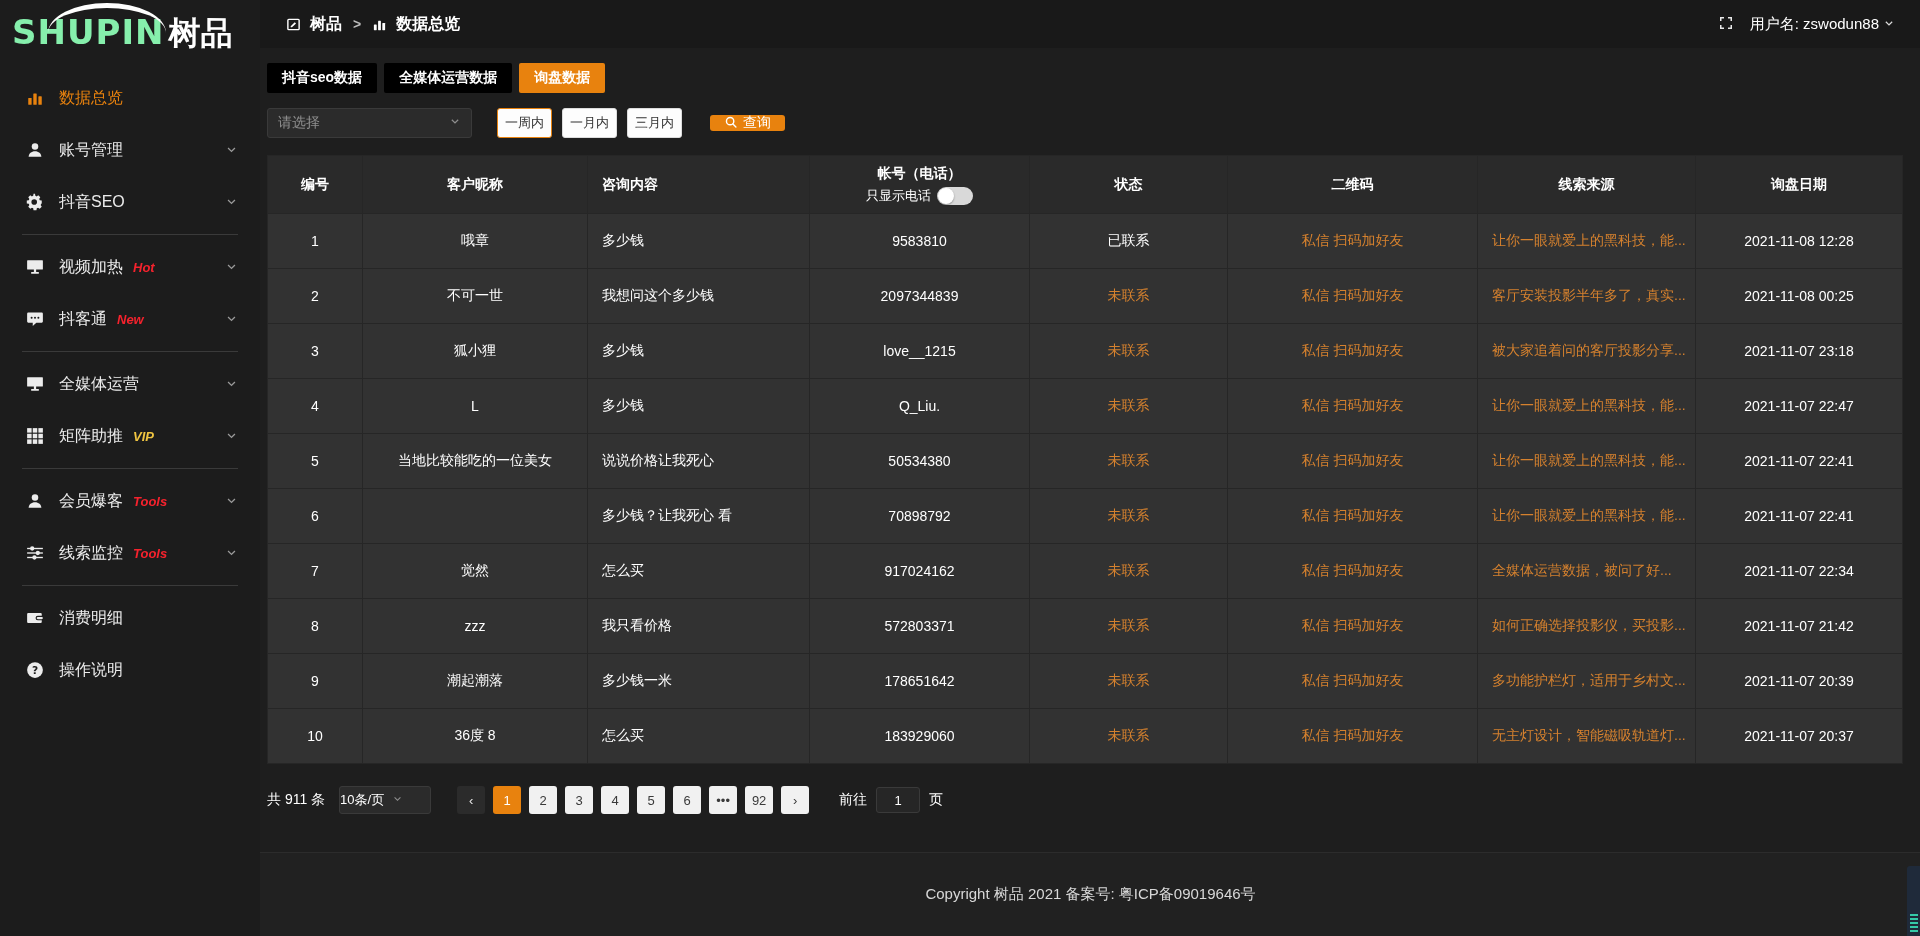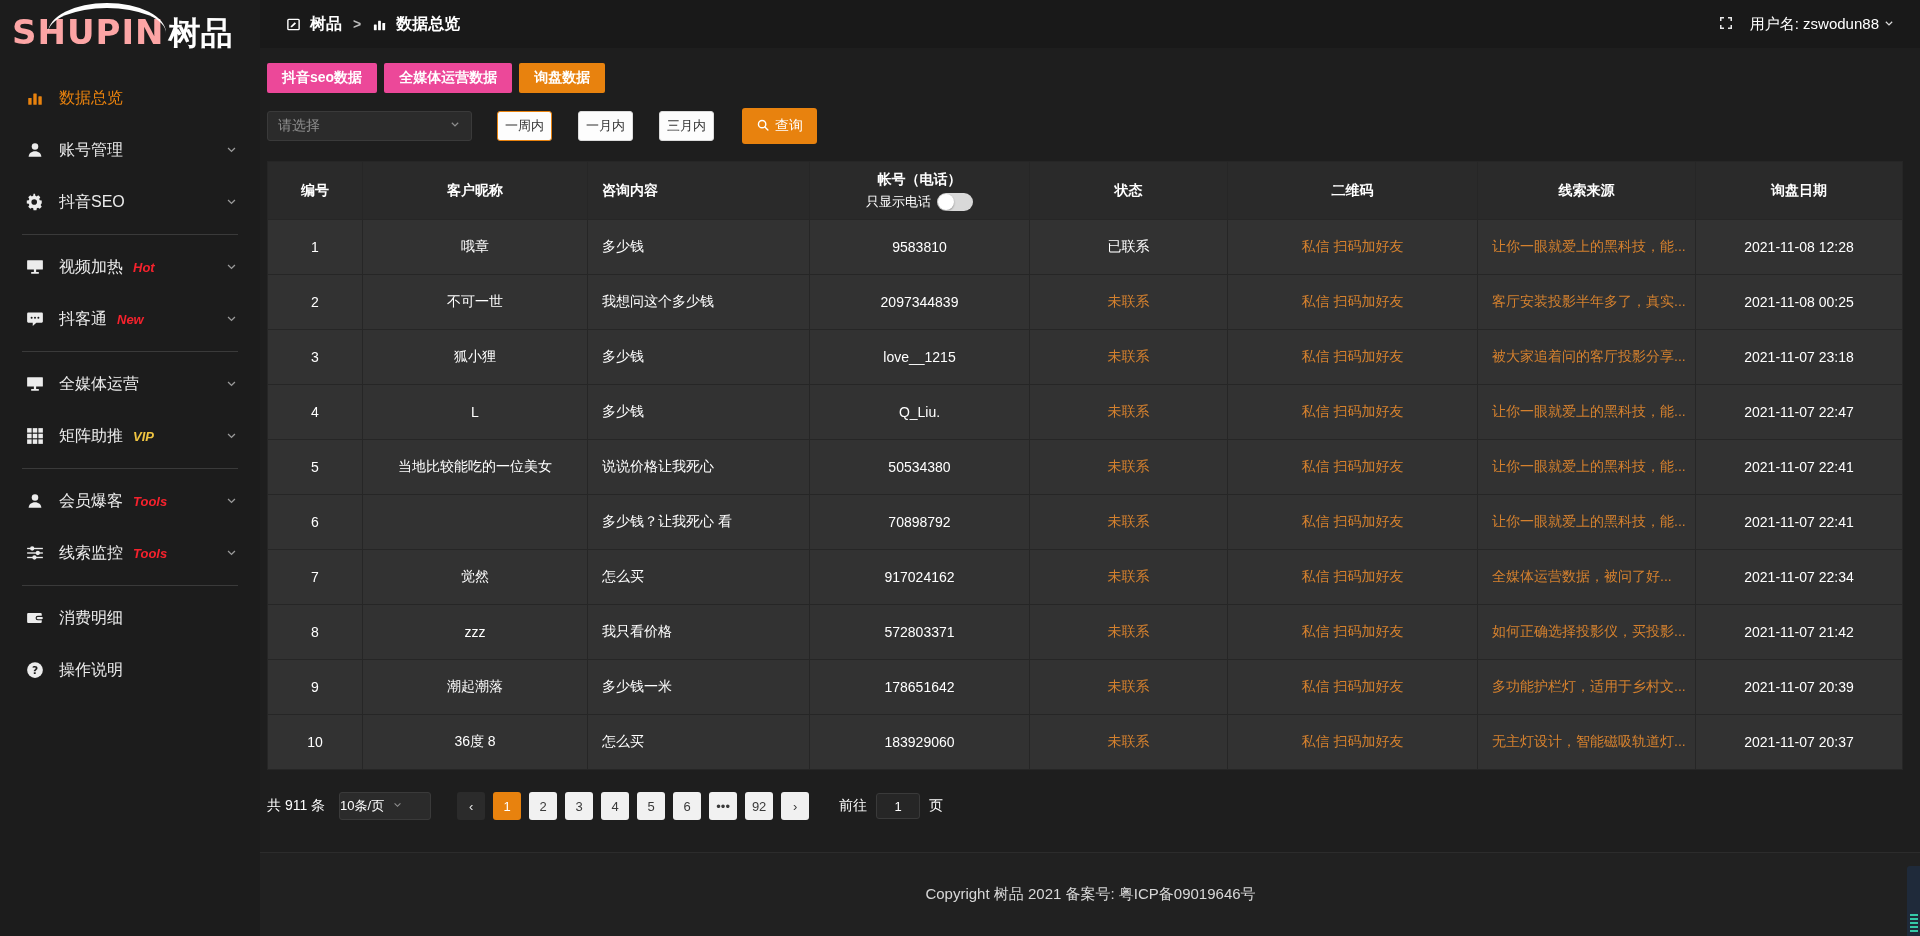--- a/index.html
+++ b/index.html
@@ -5,21 +5,21 @@
   * { margin:0; padding:0; box-sizing:border-box; }
   html,body { width:1920px; height:936px; overflow:hidden; }
   body { font-family:"Liberation Sans","DejaVu Sans",sans-serif; background:#1e1e1e; color:#fff; }
   .app { display:flex; width:1920px; height:936px; position:relative; }
 
   
   .sidebar { width:260px; flex-shrink:0; background:#1c1c1c; padding-top:2px; }
   .logo-area { height:56px; position:relative; padding:10px 0 0 12px; white-space:nowrap; }
   .logo-arc { position:absolute; top:1px; left:48px; width:118px; height:30px;
               border-top:5px solid #fff; border-radius:50% 50% 0 0 / 100% 100% 0 0; }
-  .logo-en { font-size:34px; font-weight:800; letter-spacing:1px; color:#fca5a5; font-family:"DejaVu Sans",sans-serif; }
+  .logo-en { font-size:34px; font-weight:800; letter-spacing:1px; color:#86efac; font-family:"DejaVu Sans",sans-serif; }
   .logo-cn { font-size:32px; font-weight:800; color:#fff; margin-left:4px; }
   nav { margin-top:14px; }
   .side-item { display:flex; align-items:center; height:52px; padding:0 22px 0 26px; cursor:pointer; color:#ececec; font-size:16px; }
   .side-item .ico { width:18px; height:18px; margin-right:15px; display:inline-flex; }
   .side-item .ico svg { width:18px; height:18px; fill:currentColor; }
   .side-item.active { color:#e8820e; }
   .badge { font-size:13px; font-weight:bold; font-style:italic; margin-left:10px; }
   .chev { margin-left:auto; color:#9a9a9a; display:inline-flex; }
   .chev svg { width:13px; height:13px; fill:currentColor; }
   .side-divider { height:1px; background:#3a3a3a; margin:6px 22px; }
@@ -32,35 +32,35 @@
   .bc-sep { color:#bdbdbd; font-weight:bold; font-size:14px; padding:0 2px; }
   .user-area { display:flex; align-items:center; gap:16px; font-size:15px; }
   .fs-ico svg { width:16px; height:16px; fill:#e8e8e8; }
   .user-name { display:flex; align-items:center; gap:4px; cursor:pointer; }
   .user-name svg { width:12px; height:12px; fill:#ddd; }
 
   .content { flex:1; padding:15px 18px 0 7px; }
 
   
   .tabs { display:flex; gap:7px; }
-  .tab { height:30px; padding:0 15px; background:#ec4899; color:#fff; font-size:14px; font-weight:bold;
+  .tab { height:30px; padding:0 15px; background:#000000; color:#fff; font-size:14px; font-weight:bold;
          display:flex; align-items:center; border-radius:2px; cursor:pointer; }
   .tab.active { background:#e8820e; }
 
   
   .filters { display:flex; align-items:center; margin-top:15px; }
   .select { width:205px; height:30px; background:#2b2b2b; border:1px solid #3a3a3a; border-radius:3px;
             display:flex; align-items:center; justify-content:space-between; padding:0 10px; cursor:pointer; }
   .select .ph { color:#8f8f8f; font-size:14px; }
   .select svg { width:12px; height:12px; fill:#8f8f8f; }
-  .date-group { display:flex; gap:26px; margin-left:25px;text-align:right; }
+  .date-group { display:flex; gap:10px; margin-left:25px;text-align:right; }
   .date-btn { width:55px; height:30px; background:#fdfdfd; color:#333; border:1px solid #dcdcdc; border-radius:3px;
               font-size:13px; display:flex; align-items:center; justify-content:center; cursor:pointer; }
   .date-btn.active { border:1px solid #e8820e; }
-  .search-btn { margin-left:28px; height:36px; padding:0 14px; background:#e8820e; color:#fff; border-radius:3px;
+  .search-btn { margin-left:28px; height:16px; padding:0 14px; background:#e8820e; color:#fff; border-radius:3px;
                 display:flex; align-items:center; gap:5px; font-size:14px; cursor:pointer; }
   .search-btn svg { width:14px; height:14px; stroke:#fff; }
 
   
   table { border-collapse:collapse; table-layout:fixed; width:1635px; margin-top:17px; background:#323232; }
   th,td { border:1px solid #262626; font-weight:normal; font-size:14px; color:#fff; text-align:center; overflow:hidden; white-space:nowrap; }
   thead th { background:#2a2a2a; height:58px; font-weight:bold; }
   tbody td { height:55px; }
   .col-left { text-align:left; padding-left:14px; }
   .link { color:#d5812e; cursor:pointer; }

